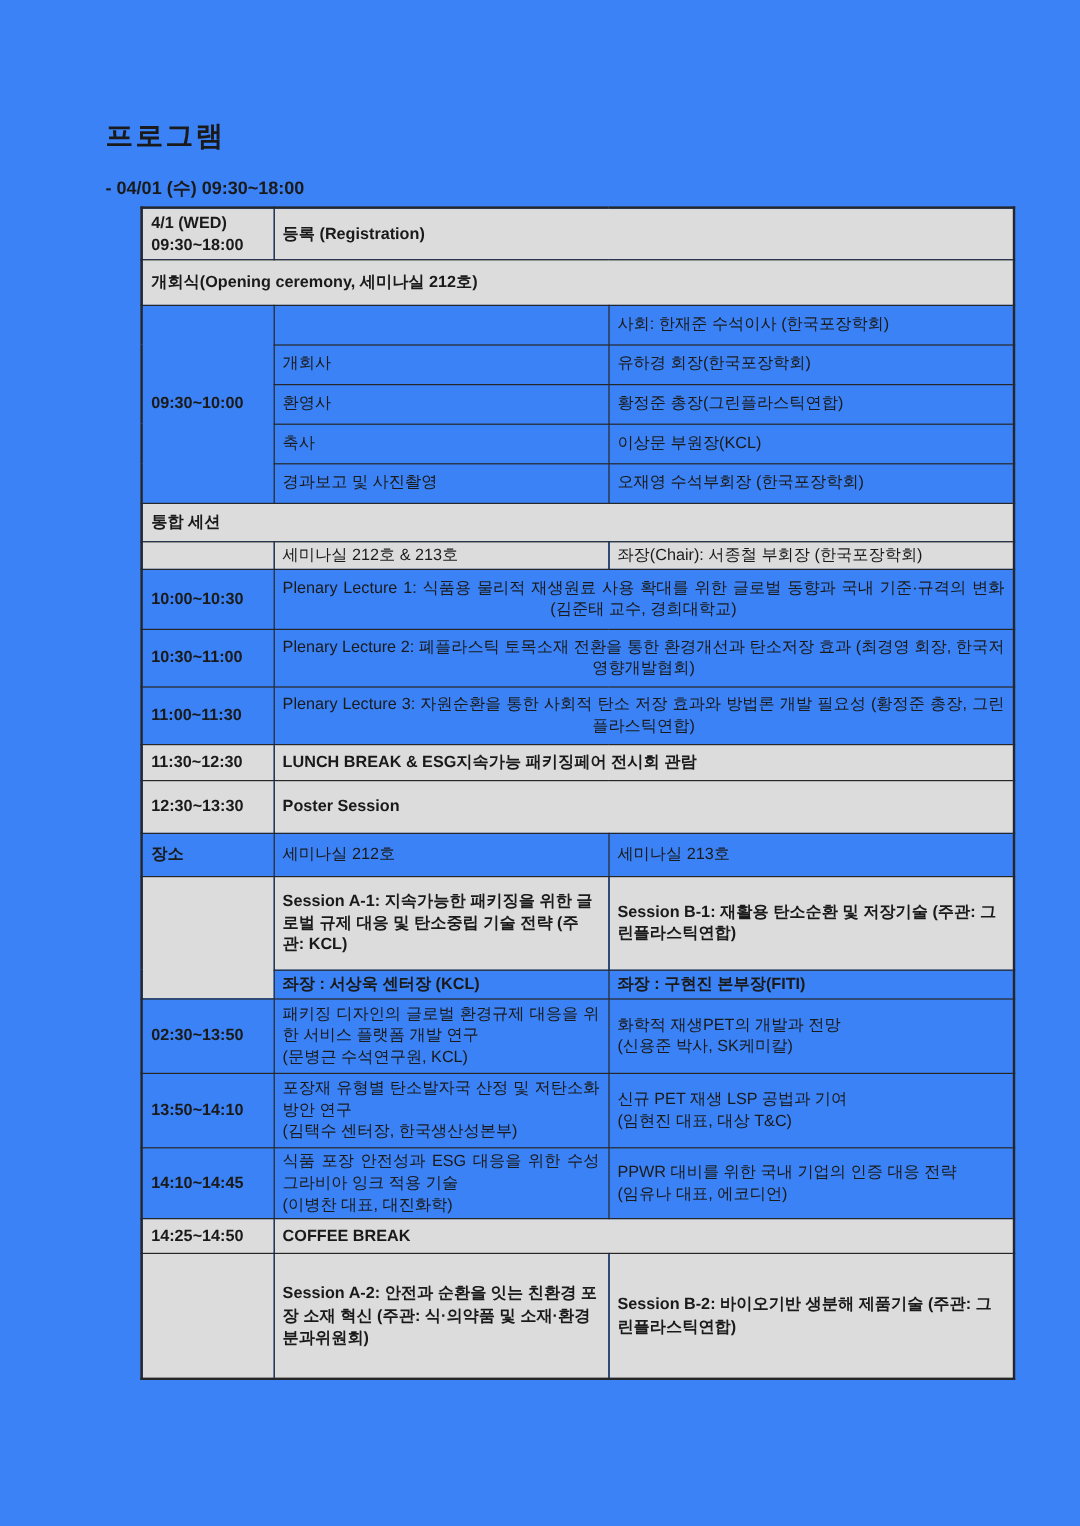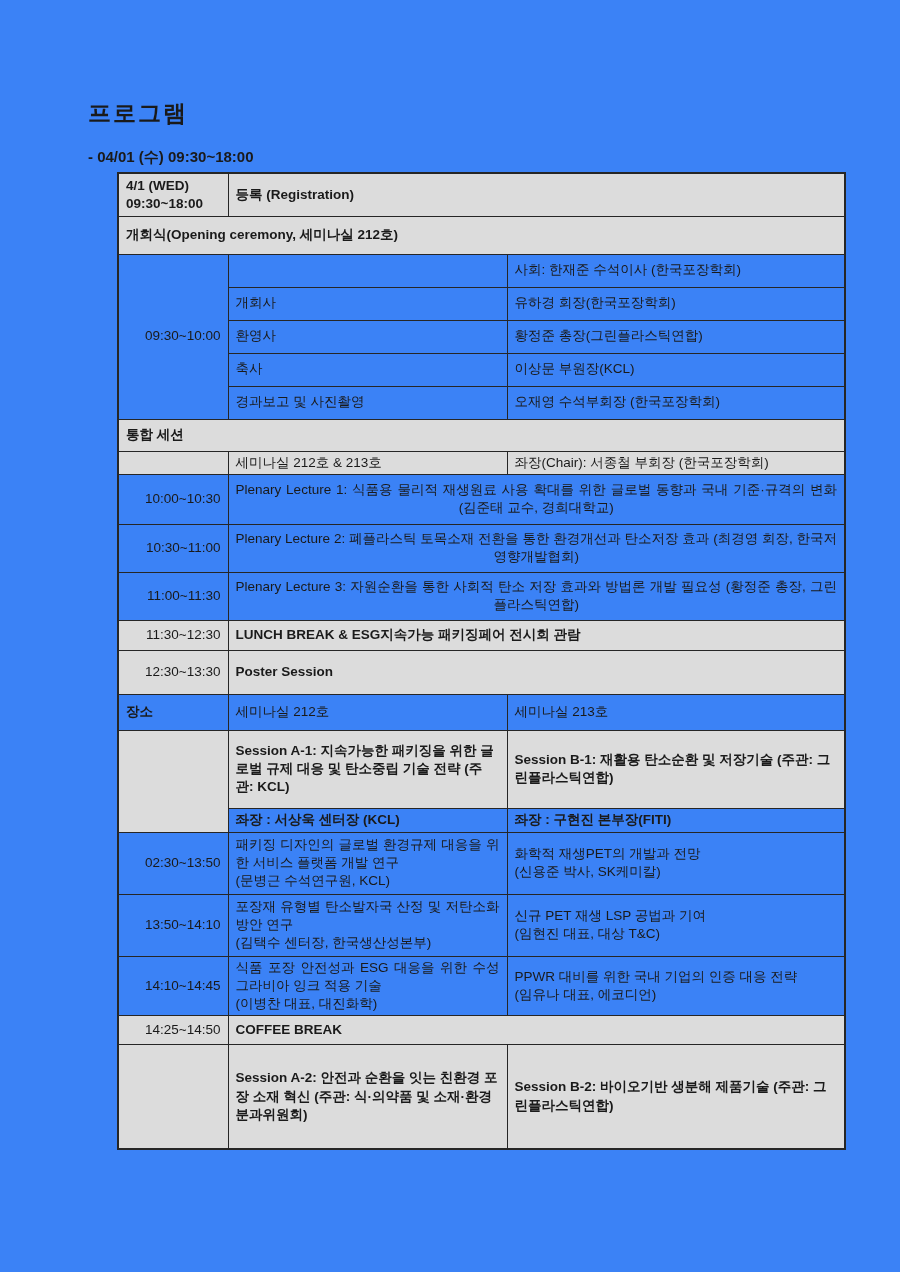--- a/index.html
+++ b/index.html
@@ -48,21 +48,21 @@
     padding: 2px 7px;
     vertical-align: middle;
     overflow: hidden;
   }
   .gray { background: #dcdcdc; }
   .b { font-weight: 700; }
   .c { }
   .l { text-align: left; }
   .j  { text-align: justify; }
   .jc { text-align: justify; text-align-last: center; }
-  .time { text-align: right; font-weight: 400; white-space: nowrap; }
+  .time { text-align: left; font-weight: 700; white-space: nowrap; }
   .two-line span { display: block; }
   .talk .title { display: block; text-align: justify; }
   .talk .speaker { display: block; text-align: left; }
   .session-head { font-weight: 700; text-align: left; }
 </style>
 </head>
 <body>
 
 <div class="page">
 

